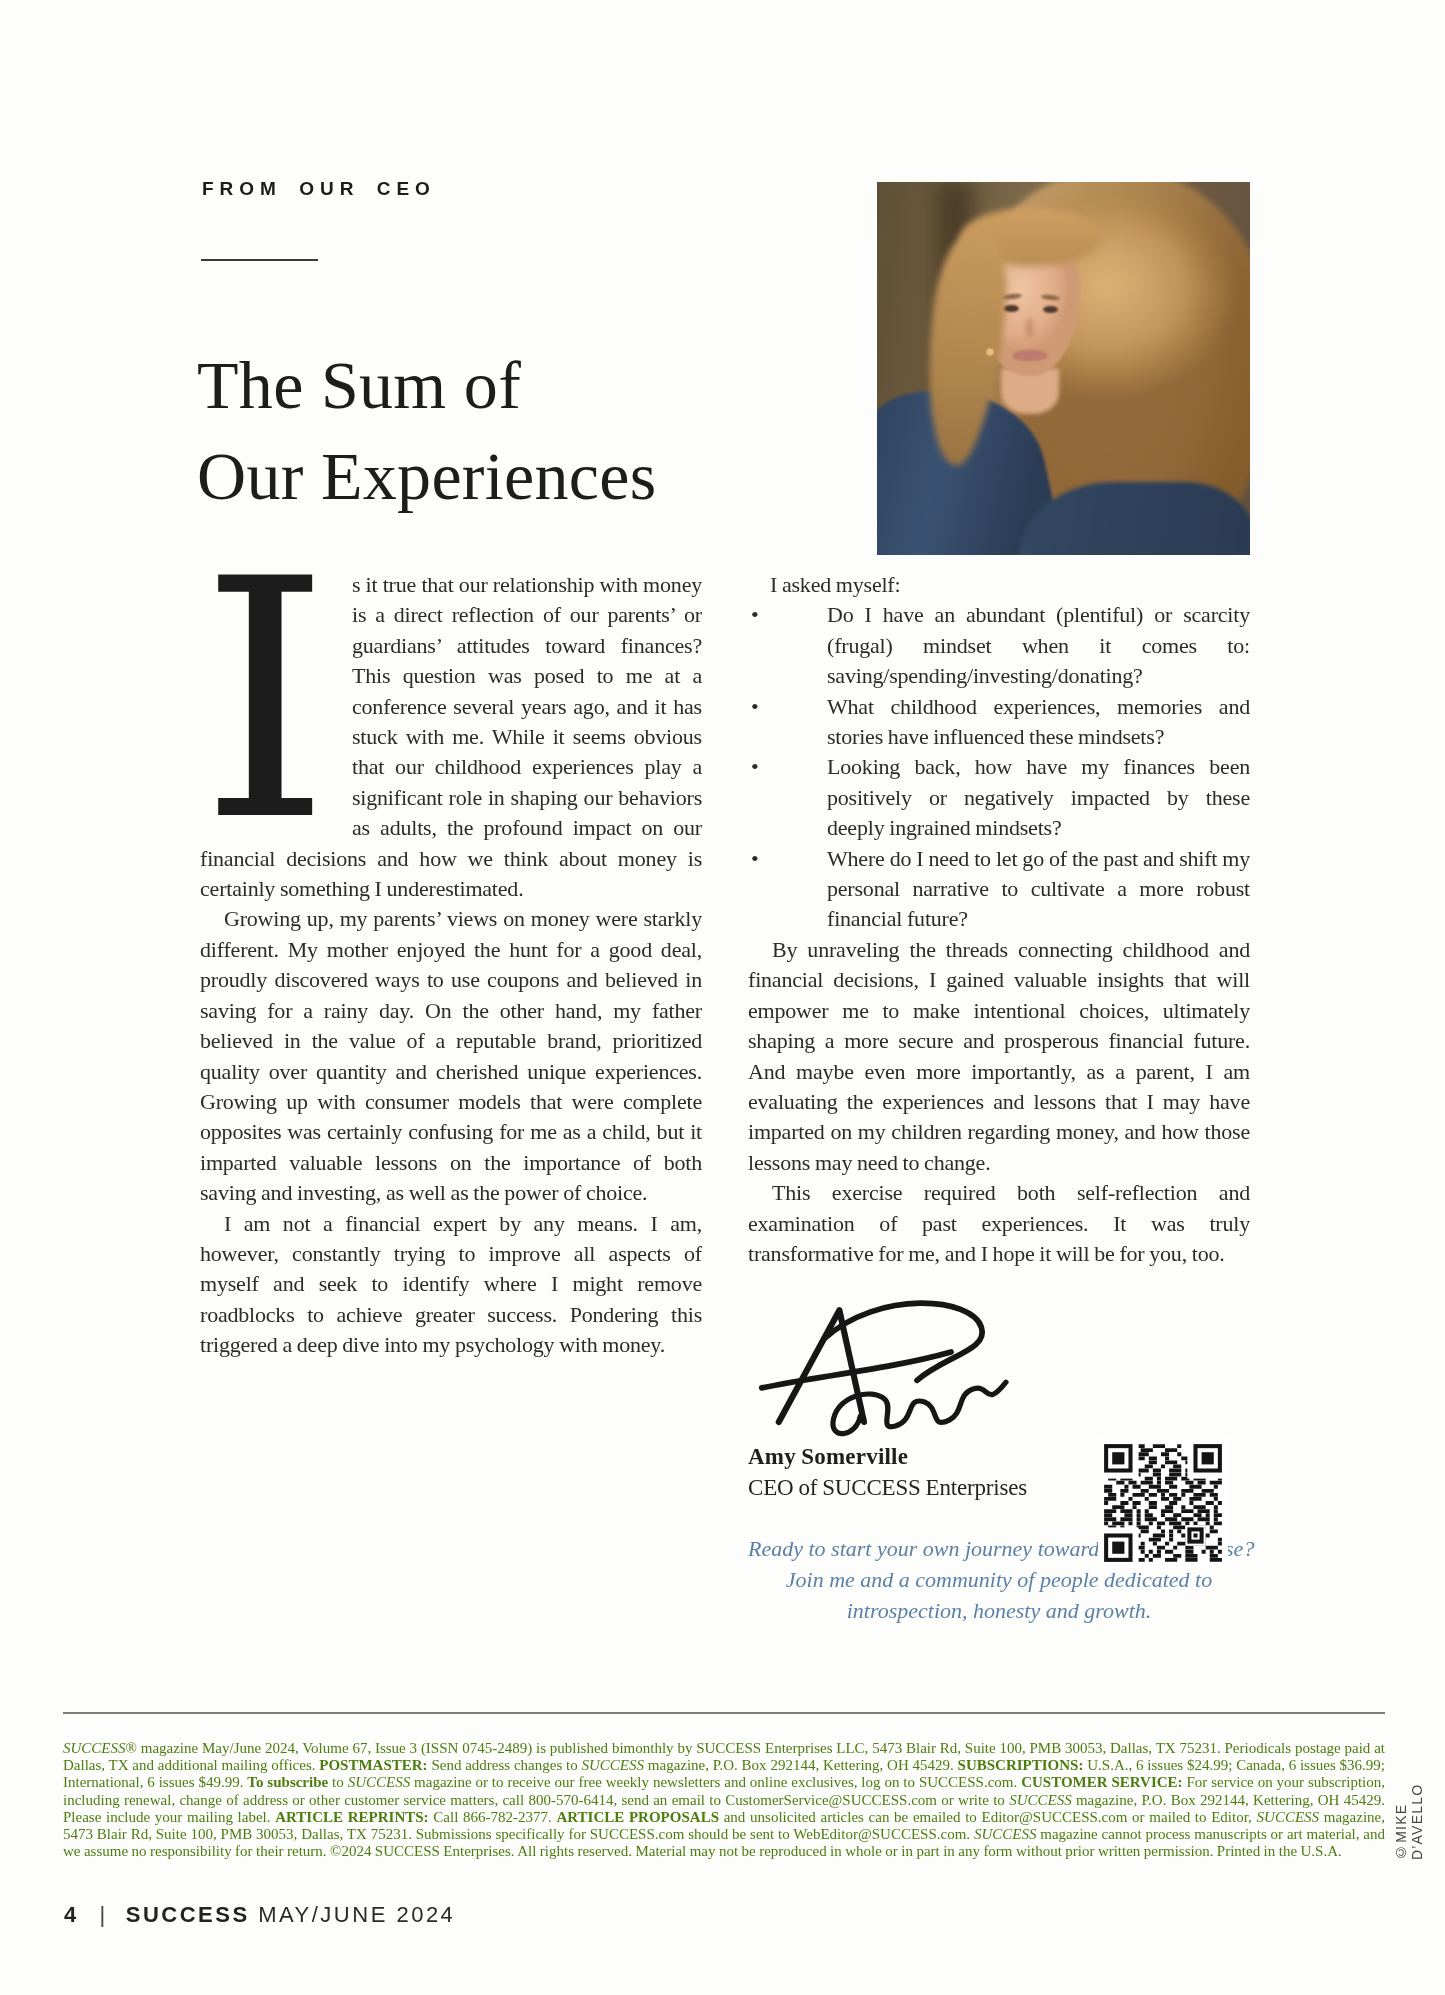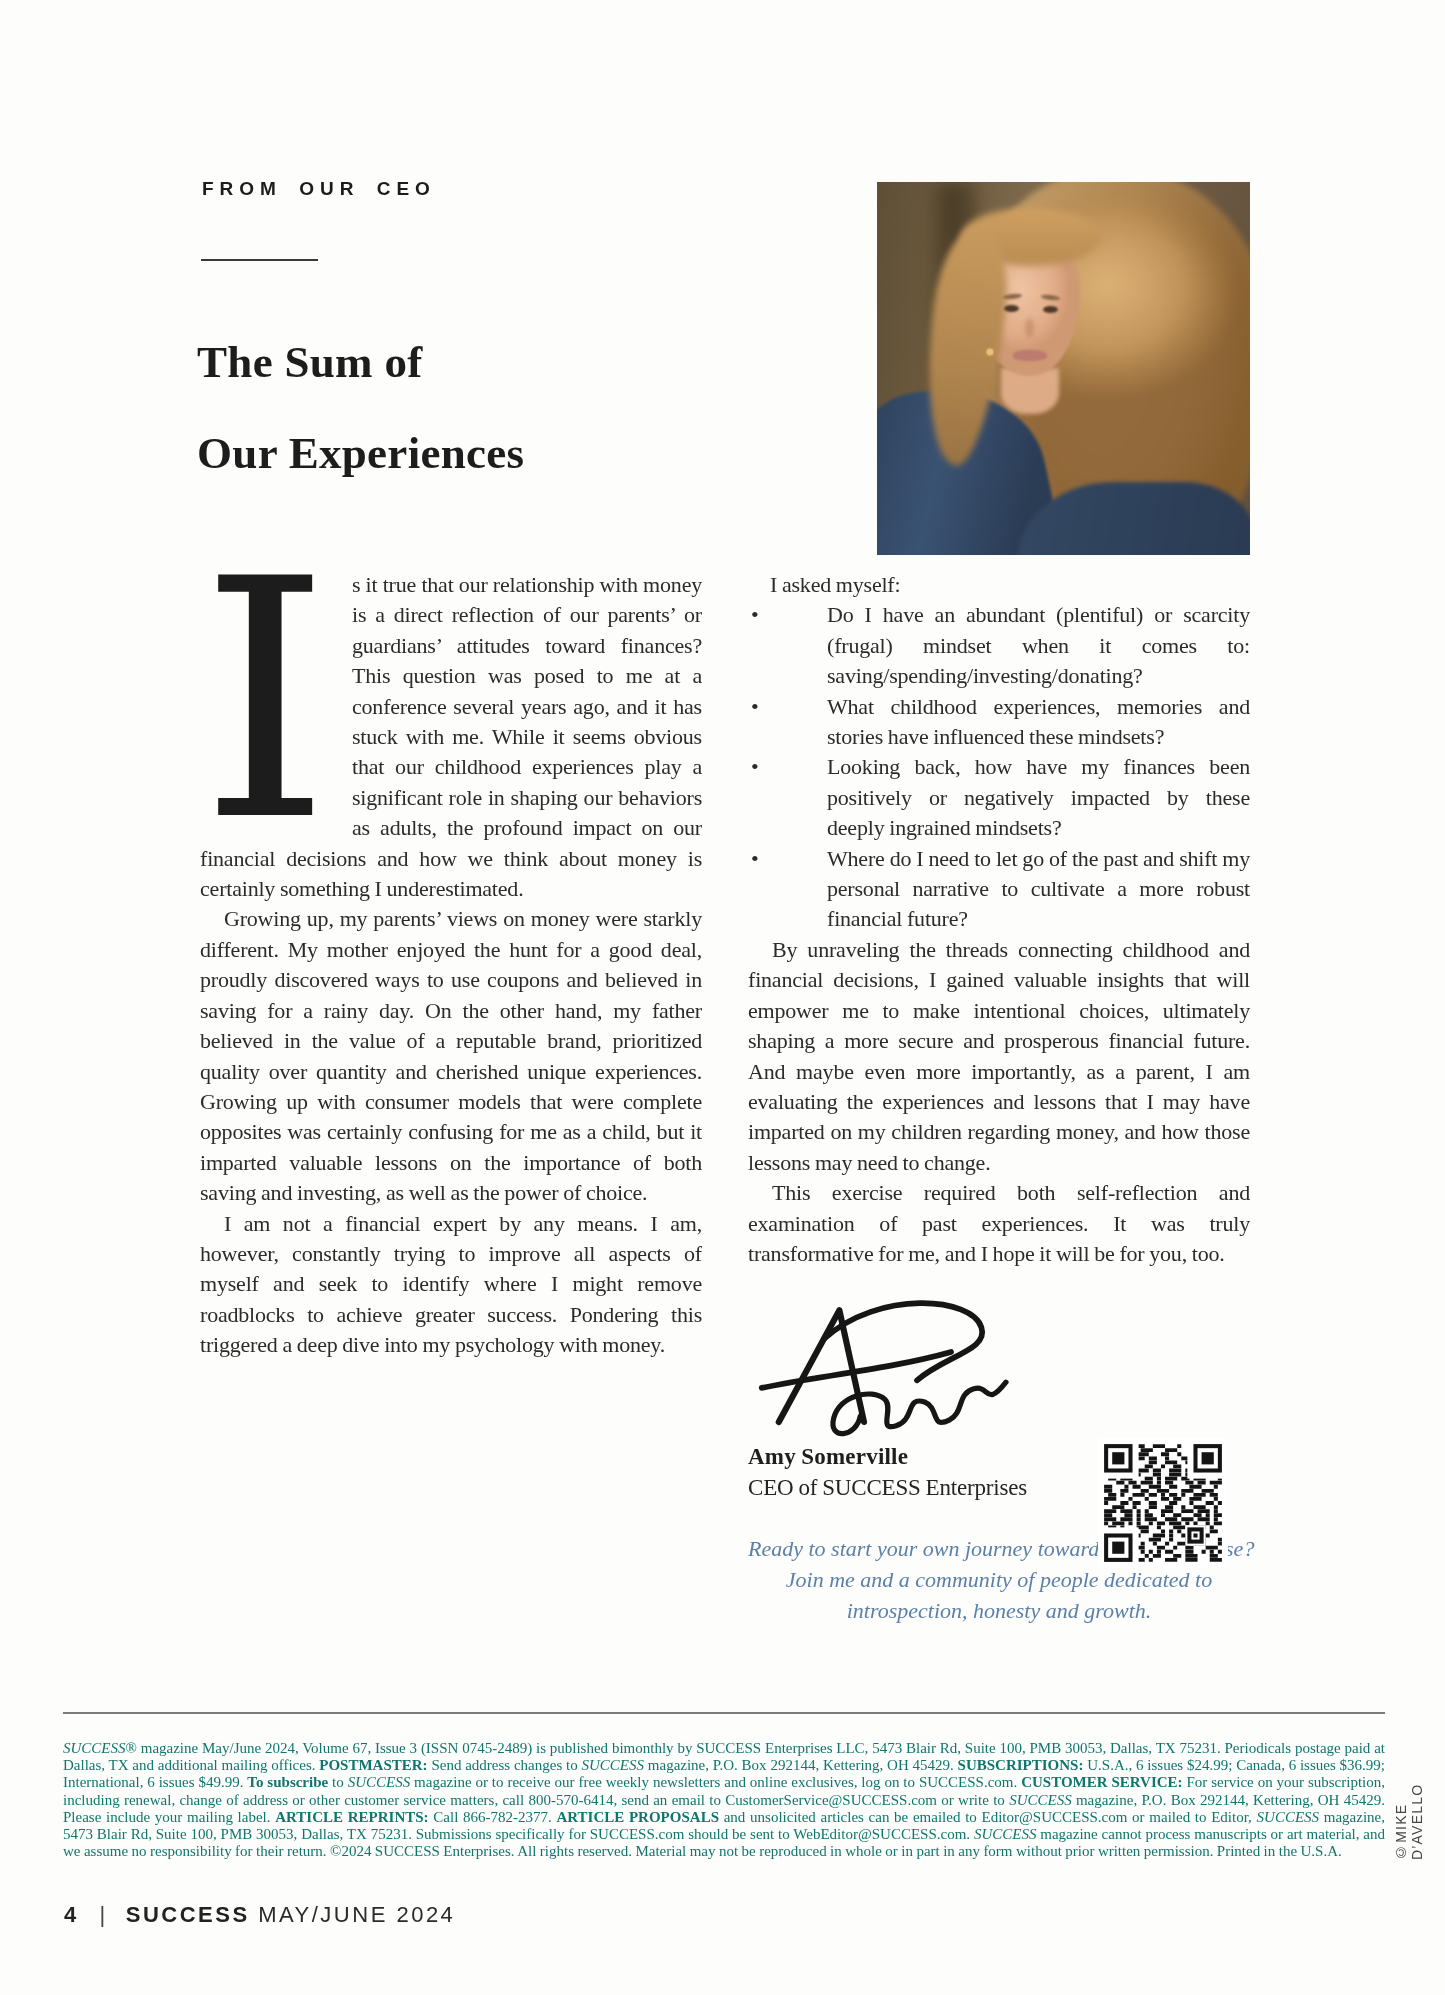--- a/index.html
+++ b/index.html
@@ -9,23 +9,23 @@
     font-family:"Liberation Serif", serif; color:#2c2b29;
   }
   
   .kicker{
     position:absolute; left:202px; top:178px;
     font-family:"Liberation Sans", sans-serif; font-weight:700;
     font-size:19px; letter-spacing:6px; word-spacing:6px; color:#1c1c1c;
   }
   .title-rule{ position:absolute; left:201px; top:259px; width:117px; height:2px; background:#3a3a3a; }
   .headline{
-    position:absolute; left:197px; top:317px; width:640px;
-    font-family:"Liberation Serif", serif; font-weight:700;
-    font-size:45px; line-height:91px; color:#1d1d1d; letter-spacing:.3px;
+    position:absolute; left:197px; top:340px; width:640px;
+    font-family:"Liberation Serif", serif; font-weight:400;
+    font-size:68px; line-height:91px; color:#1d1d1d; letter-spacing:.3px;
   }
   
   .photo{
     position:absolute; left:877px; top:182px; width:373px; height:373px; overflow:hidden;
     background:
       radial-gradient(70px 55px at 14% 66%, rgba(246,152,56,.95), rgba(246,152,56,0) 70%),
       radial-gradient(46px 46px at 4% 80%, rgba(240,130,40,.85), rgba(240,130,40,0) 72%),
       radial-gradient(60px 85px at 31% 56%, rgba(205,125,52,.55), rgba(205,125,52,0) 75%),
       linear-gradient(97deg,#5e4f36 0%,#6c5a3d 18%,#7b674a 34%,#857050 48%,#79644a 62%,#6d5942 78%,#61503c 100%);
   }
@@ -96,21 +96,21 @@
   .byline-name{ font-weight:700; font-size:23px; line-height:31px; margin-top:2px; color:#1e1e1e; text-align:left; letter-spacing:.2px;}
   .byline-title{ font-size:23px; line-height:31px; color:#242424; text-align:left; }
   .qr{ position:absolute; left:1098px; top:1438px; width:130px; height:130px; }
   .cta{ margin-top:30px; width:502px; text-align:center; font-style:italic;
         font-size:22px; line-height:31px; color:#5b80a7; letter-spacing:0; word-spacing:0;}
   .cta div{ white-space:nowrap; }
   
   .divider{ position:absolute; left:63px; top:1712px; width:1322px; height:2px; background:#7c7c7c; }
   .fine-print{ position:absolute; left:63px; top:1740px; width:1322px; margin:0;
                font-size:15px; line-height:17.2px; letter-spacing:0; word-spacing:-.3px;
-               text-align:justify; color:#0f766e; }
+               text-align:justify; color:#4d7c0f; }
   .fp-b{ font-weight:700; } .fp-i{ font-style:italic; }
   .page-meta{ position:absolute; left:64px; top:1902px;
               font-family:"Liberation Sans", sans-serif; font-size:22px; color:#222;
               letter-spacing:2.5px; }
   .page-meta .num{ font-weight:700; }
   .page-meta .sep{ font-weight:400; color:#444; margin:0 12px; letter-spacing:0; }
   .page-meta .brand{ font-weight:700; }
   .page-meta .issue{ font-weight:400; color:#2a2a2a; }
   .photo-credit{ position:absolute; left:1393px; top:1735px; height:125px;
                  writing-mode:vertical-rl; transform:rotate(180deg);

